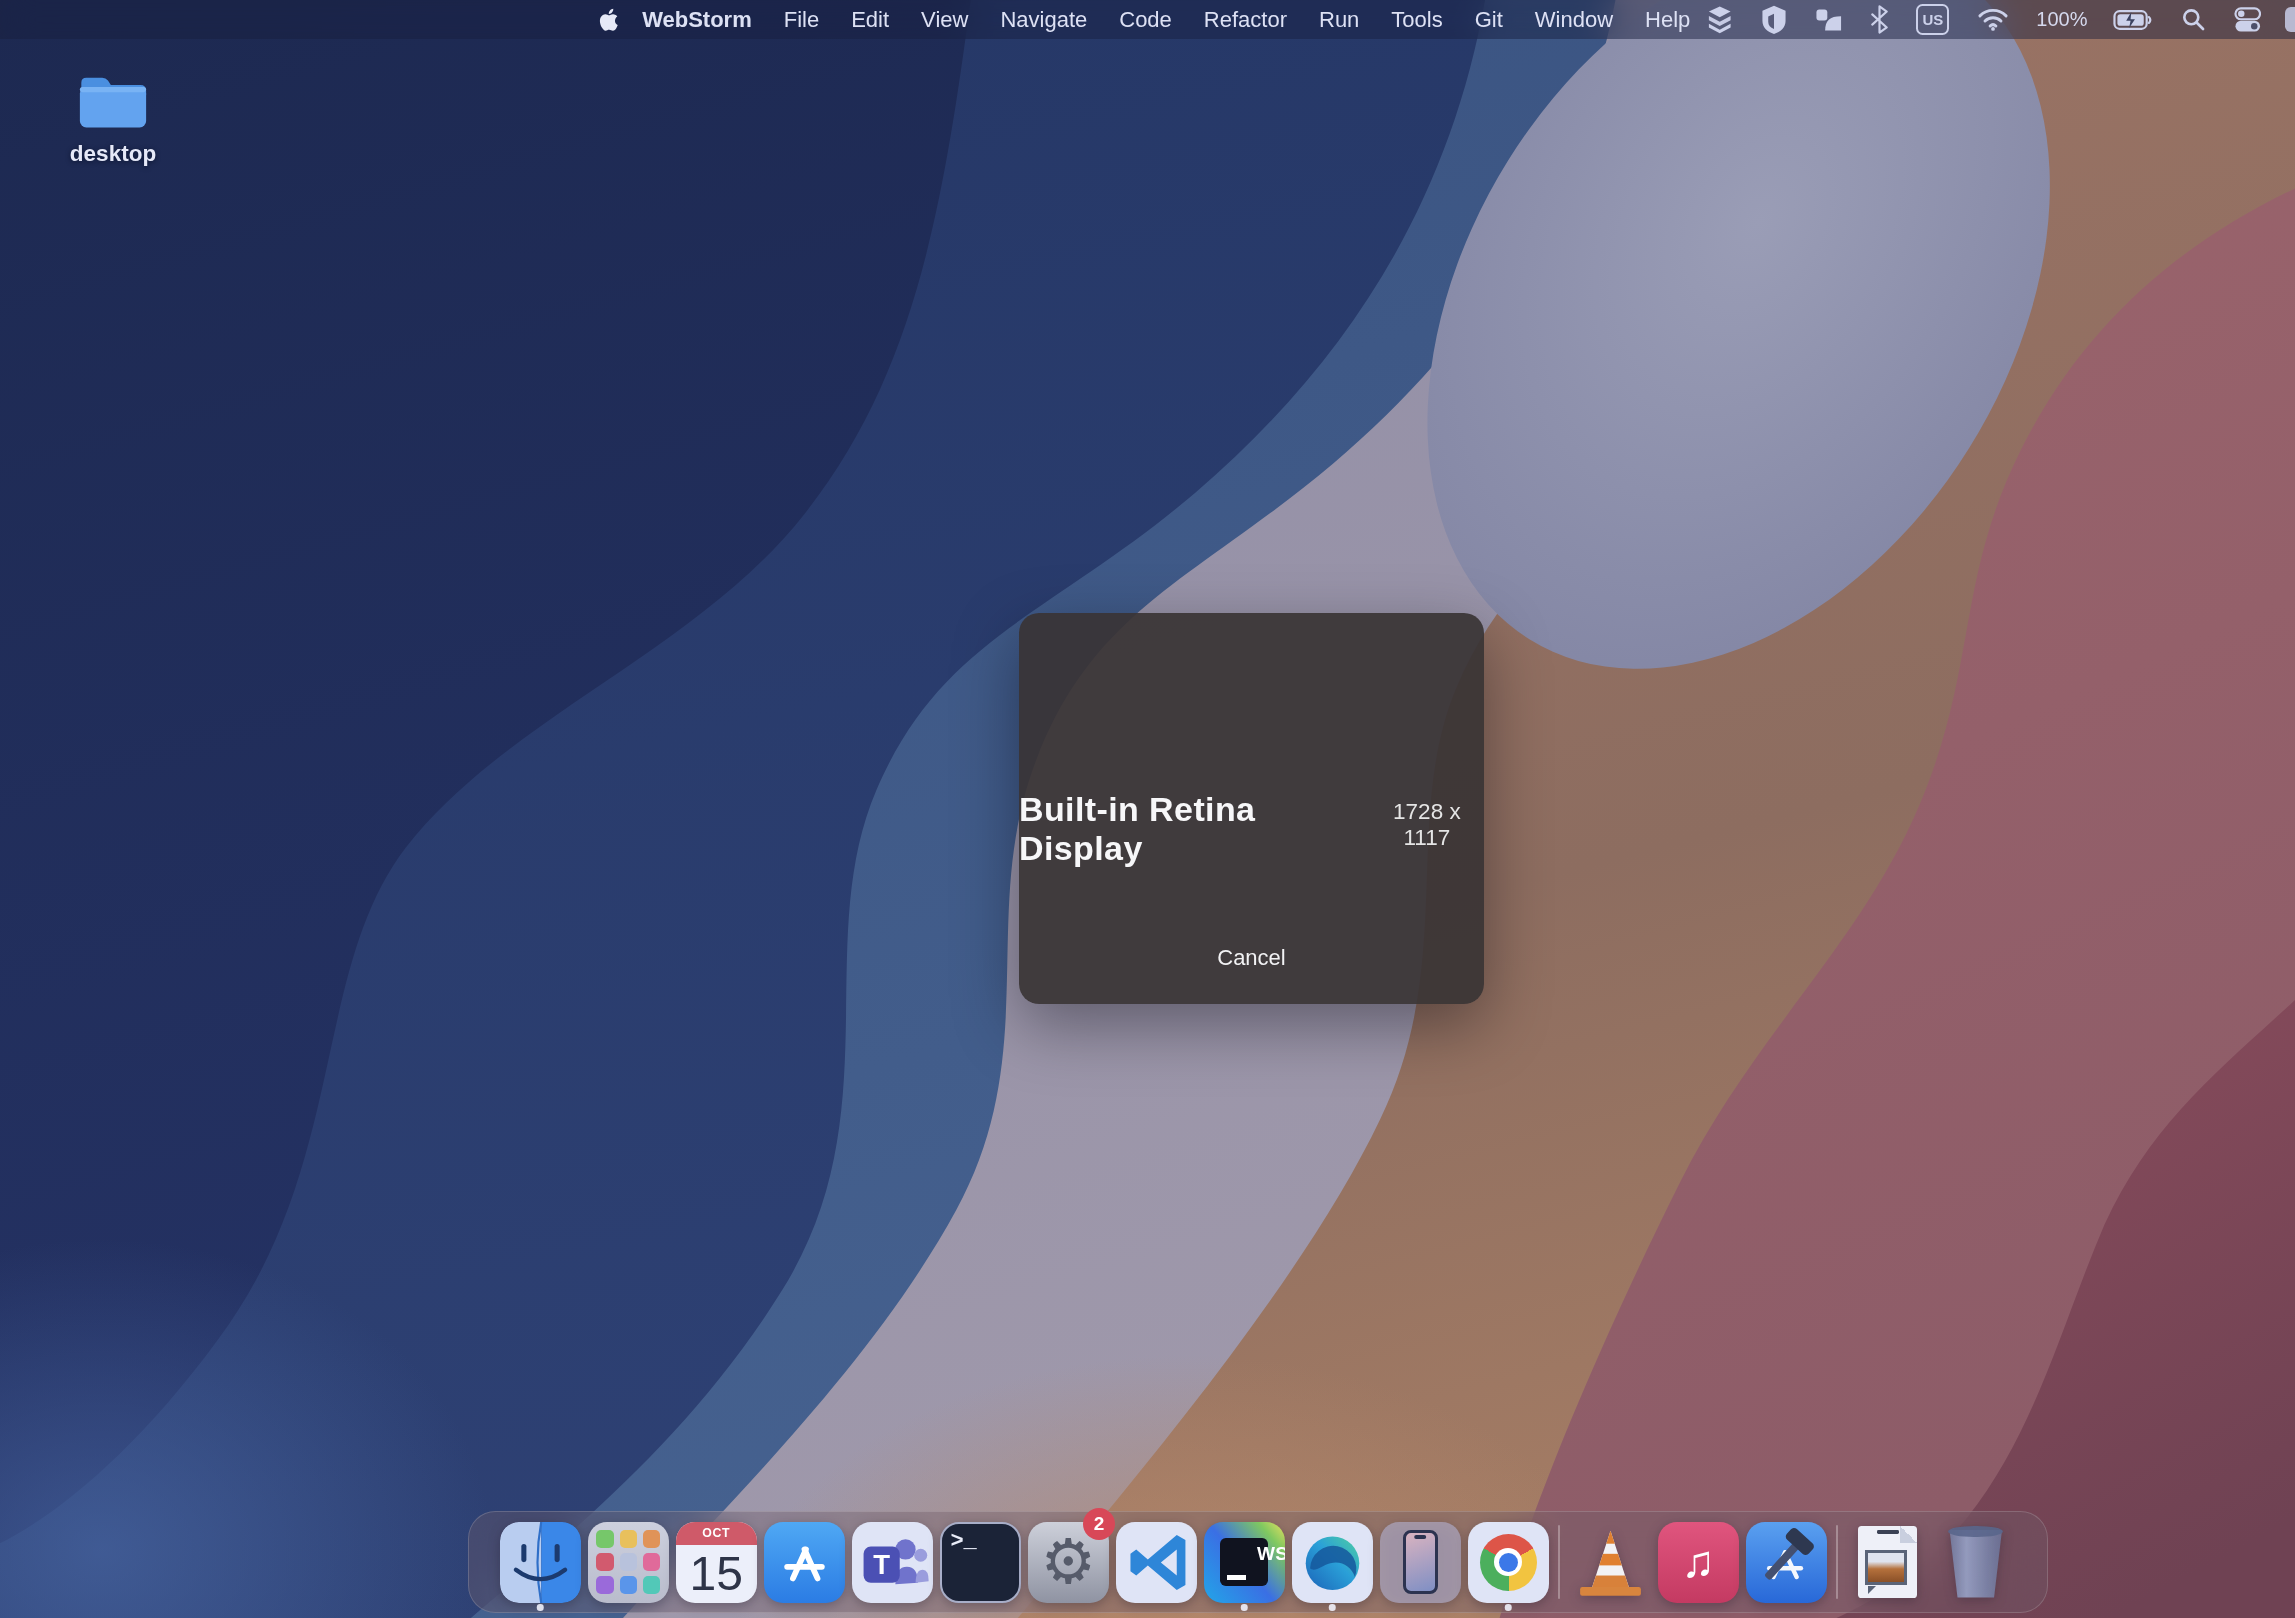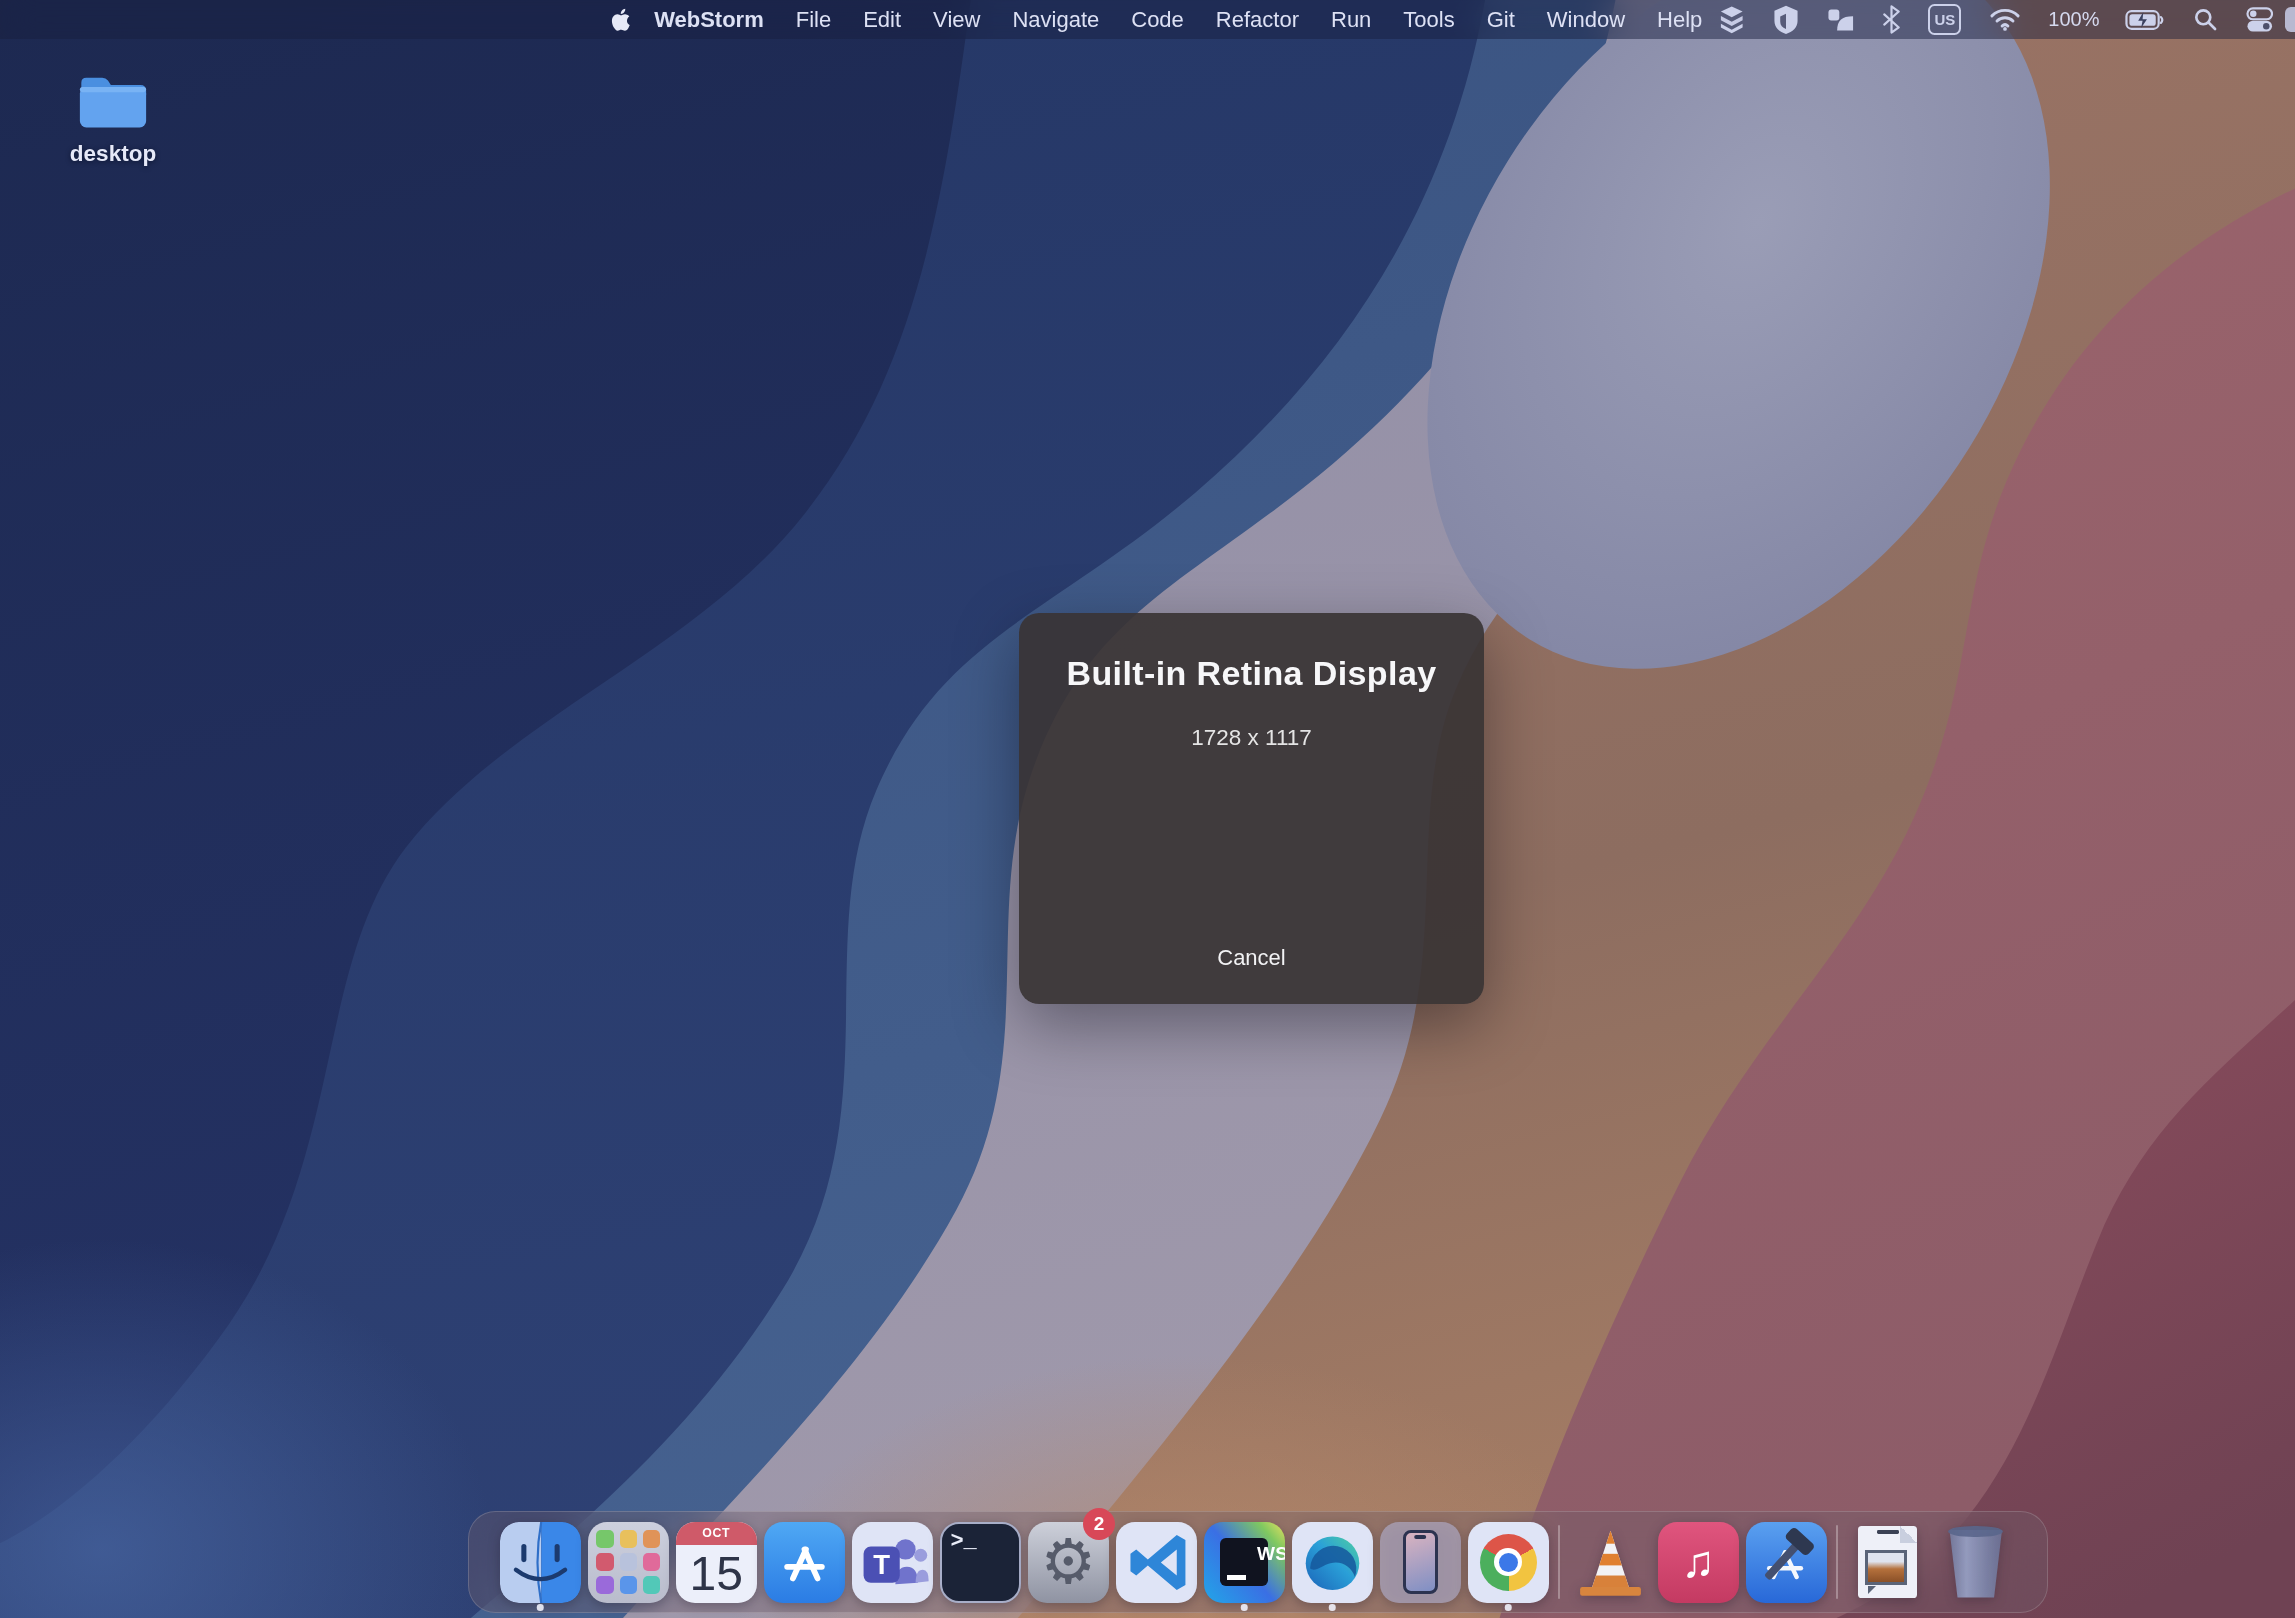--- a/index.html
+++ b/index.html
@@ -12,21 +12,21 @@
 
   
   .menubar{
     position:absolute;top:0;left:0;right:0;height:39px;
     display:flex;align-items:center;justify-content:flex-end;
     background:rgba(26,31,60,0.48);
     backdrop-filter:blur(17.4px) saturate(1.1);
     color:#dde1f4;font-size:22px;z-index:30;
   }
   .mb-left{display:flex;align-items:center;padding-left:25px;}
-  .mb-right{display:flex;align-items:center;gap:27.5px;padding-right:22px;}
+  .mb-right{display:flex;align-items:center;gap:27.5px;padding-right:34px;}
   .mb-apple{display:flex;align-items:center;margin-right:5.8px;}
   .mb-item{padding:0 16px;white-space:nowrap;cursor:default;}
   .mb-app{font-weight:700;}
   .statusico{display:flex;align-items:center;}
   .kbd-box{
     border:2.2px solid #ccd1ea;border-radius:6.5px;width:29px;height:27.5px;
     display:flex;align-items:center;justify-content:center;
     font-size:15px;font-weight:700;color:#ccd1ea;
   }
   .batt-wrap{display:flex;align-items:center;gap:25px;}
@@ -42,21 +42,21 @@
     margin-top:7.2px;font-size:22.5px;font-weight:700;color:#e6e9f8;
     text-shadow:0 1.4px 5.8px rgba(5,10,30,.65);
   }
 
   
   .dialog{
     position:absolute;left:1019px;top:613px;width:465px;height:391px;
     background:rgba(56,51,52,0.92);
     border-radius:20px;z-index:20;
     box-shadow:0 22px 65px rgba(0,0,10,.38);
-    display:flex;flex-direction:column;align-items:center;
+    display:flex;flex-direction:row;align-items:center;
   }
   .dlg-title{
     margin-top:41px;font-size:34px;font-weight:800;color:#f7f7f9;letter-spacing:0.4px;
   }
   .dlg-res{margin-top:32px;font-size:22.5px;color:#e5e5e5;text-align:center;}
   .dlg-btn{
     margin-top:49px;width:252px;height:84px;border:none;cursor:pointer;
     background:#3e4fe8;border-radius:19px;color:#fff;
     display:flex;align-items:center;justify-content:center;gap:13px;
     font-family:"Liberation Sans",sans-serif;font-size:25px;font-weight:600;

